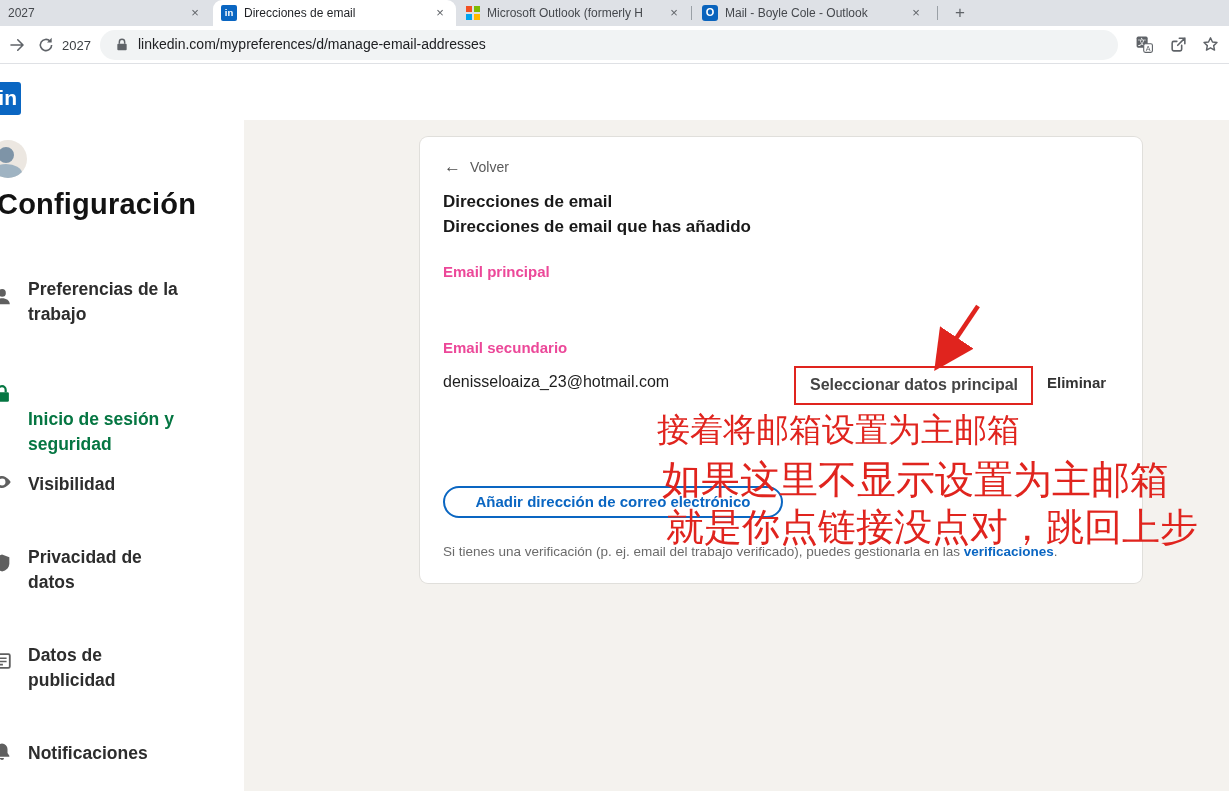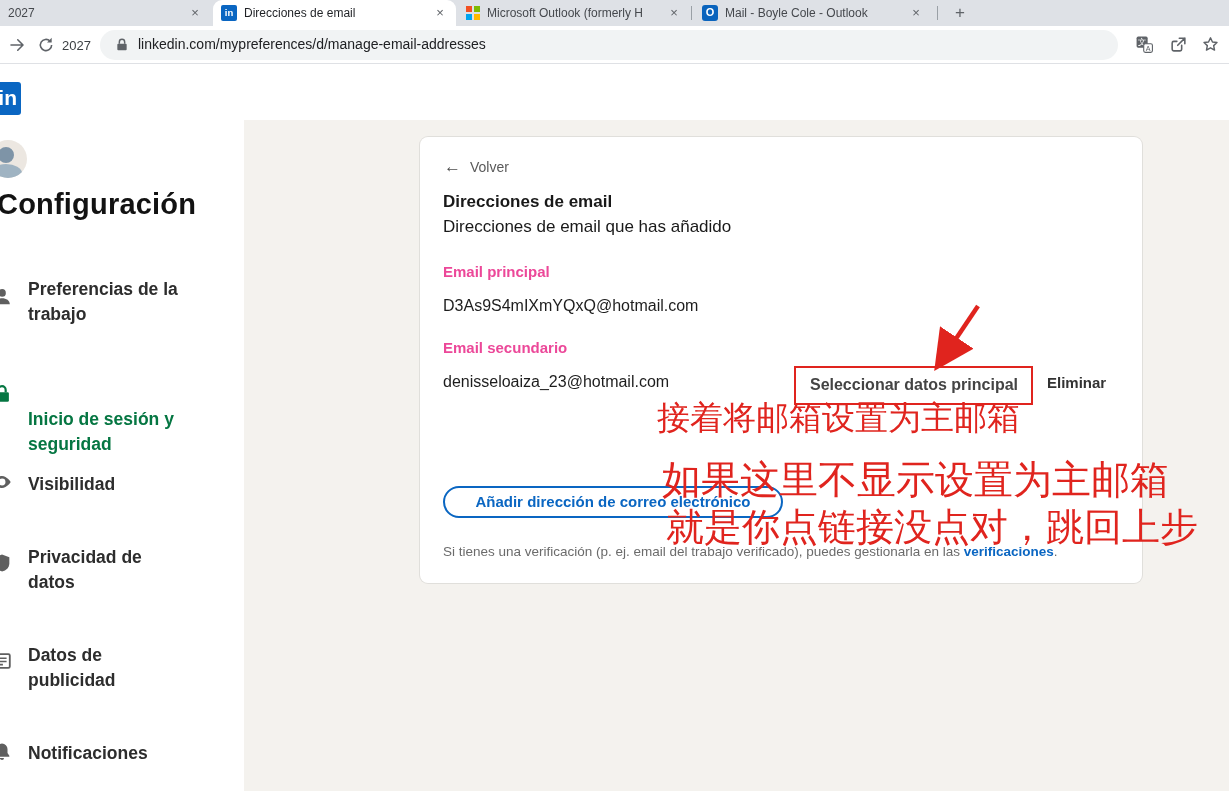--- a/index.html
+++ b/index.html
@@ -62,39 +62,39 @@
   .side-icon { position:absolute; left:-9px; width:22px; height:22px; color:#5f5f5f; }
   .side-icon.green { color:#057642; }
 
   
   .card { position:absolute; left:420px; top:137px; width:722px; height:446px; background:#fff;
           border-radius:8px; box-shadow:0 0 0 1px rgba(0,0,0,.08); }
   .back-row { position:absolute; left:24px; top:20px; display:flex; align-items:center; gap:9px;
               color:#5a5a5a; font-size:14px; font-weight:500; }
   .back-arrow { font-size:17px; color:#4c4c4c; }
   .card-title { position:absolute; left:23px; top:55px; font-size:17px; font-weight:bold; color:#191919; }
-  .card-subtitle { position:absolute; left:23px; top:80px; font-size:17px; font-weight:normal; color:#191919; }
+  .card-subtitle { position:absolute; left:23px; top:80px; font-size:17px; font-weight:bold; color:#191919; }
   .email-label { position:absolute; left:23px; font-size:15px; font-weight:bold; color:#ec4899; }
   .email-value { position:absolute; left:23px; font-size:16px; color:#1d1d1d; }
   .select-primary { position:absolute; left:374px; top:230px; width:240px; height:36px; line-height:36px;
                     text-align:center; font-size:16px; font-weight:bold; color:#444; }
   .delete-btn { position:absolute; left:627px; top:237px; font-size:15px; font-weight:bold; color:#333; }
   .add-btn { position:absolute; left:23px; top:349px; width:340px; height:32px; line-height:28px;
              border:2px solid #0a66c2; border-radius:16px; text-align:center; color:#0a66c2;
              font-size:15px; font-weight:bold; background:#fff; }
   .card-footer { position:absolute; left:23px; top:407px; font-size:13.5px; color:#6b6b6b; width:690px; }
   .card-footer .link { color:#0a66c2; font-weight:bold; }
 
   
   .ann { z-index:50; }
   .ann-rect { position:absolute; left:794px; top:366px; width:239px; height:39px;
               border:2.5px solid #e0241e; }
   .ann-arrow { position:absolute; left:916px; top:298px; }
   .ann-text { position:absolute; color:#e0241e; white-space:nowrap; line-height:1.12; }
-  .ann-l1 { left:657px; top:400px; font-size:33px; }
+  .ann-l1 { left:657px; top:412px; font-size:33px; }
   .ann-l2 { left:662px; top:458px; font-size:39px; }
   .ann-l3 { left:666px; top:506px; font-size:38px; }
 </style>
 </head>
 <body>
 
 <div class="stage">
 
   <div class="tabstrip">
     <div class="tab t1">
@@ -204,21 +204,20 @@
 
   <div class="card">
     <div class="back-row">
       <span class="back-arrow">←</span>
       <span>Volver</span>
     </div>
     <div class="card-title">Direcciones de email</div>
     <div class="card-subtitle">Direcciones de email que has añadido</div>
 
     <div class="email-label" style="top:126px">Email principal</div>
-    <div class="email-value" style="top:160px">D3As9S4mIXmYQxQ@hotmail.com</div>
 
     <div class="email-label" style="top:202px">Email secundario</div>
     <div class="email-value" style="top:236px">denisseloaiza_23@hotmail.com</div>
 
     <div class="select-primary">Seleccionar datos principal</div>
     <div class="delete-btn">Eliminar</div>
 
     <div class="add-btn">Añadir dirección de correo electrónico</div>
 
     <div class="card-footer">

